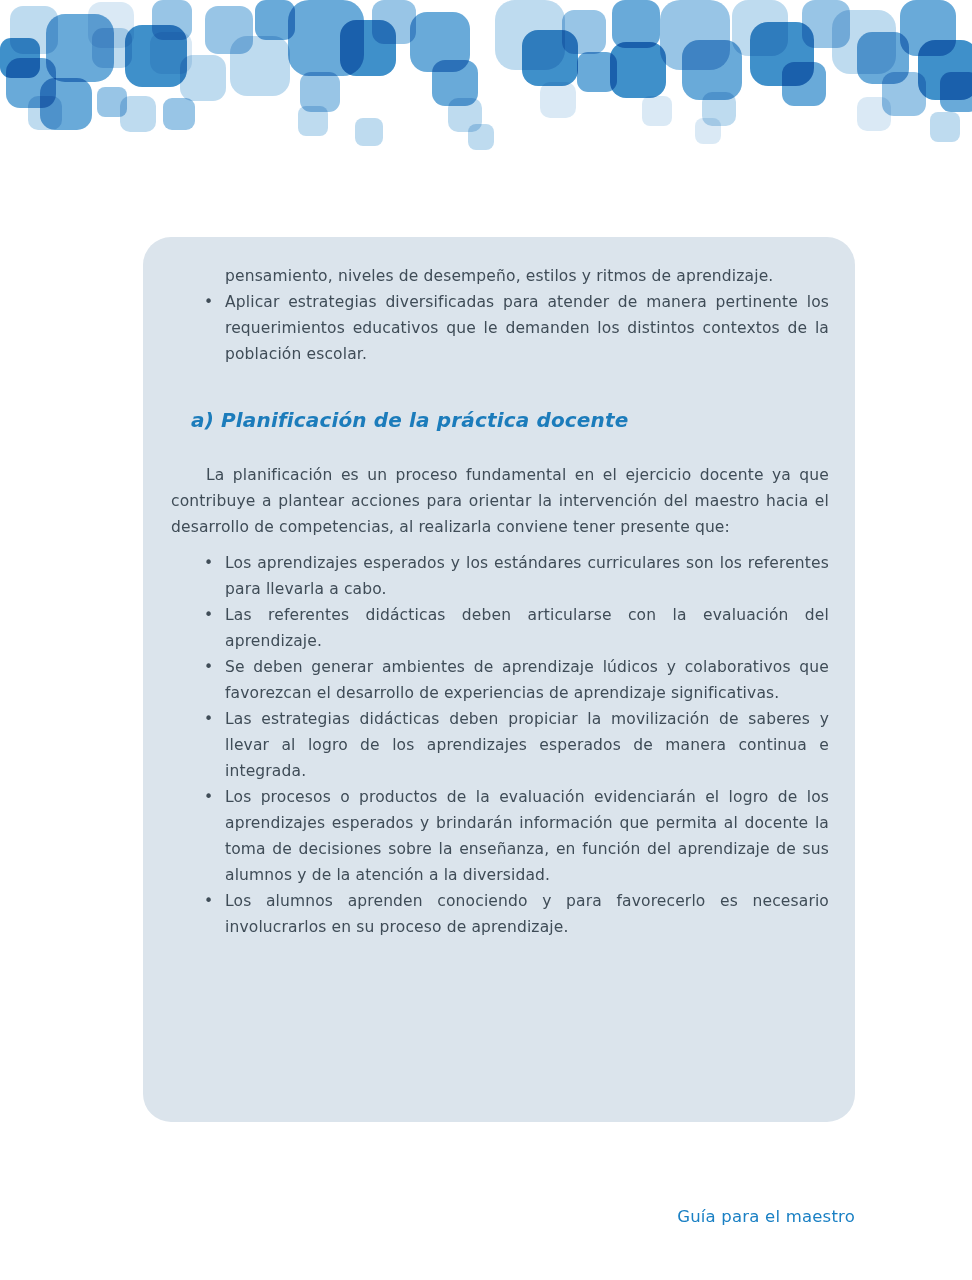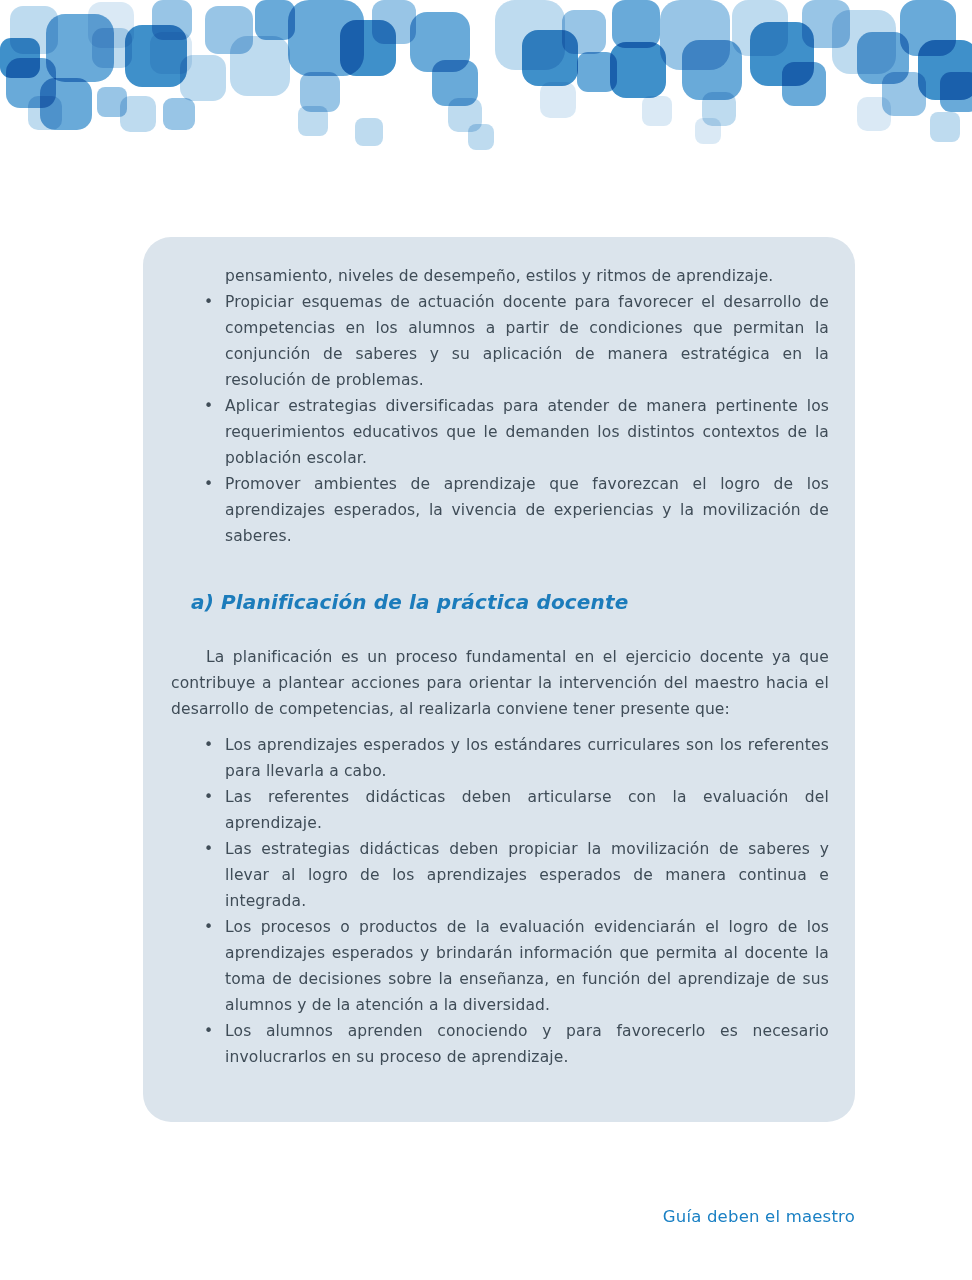--- a/index.html
+++ b/index.html
@@ -143,34 +143,33 @@
       <div class="sq" style="left: 882px; top: 72px; width: 44px; height: 44px; background: rgb(143, 192, 228); border-radius: 12px; opacity: 0.92;"></div>
       <div class="sq" style="left: 940px; top: 72px; width: 40px; height: 40px; background: rgb(92, 163, 214); border-radius: 11px; opacity: 0.92;"></div>
       <div class="sq" style="left: 930px; top: 112px; width: 30px; height: 30px; background: rgb(185, 216, 238); border-radius: 8px; opacity: 0.92;"></div>
       <div class="sq" style="left: 857px; top: 97px; width: 34px; height: 34px; background: rgb(215, 232, 245); border-radius: 10px; opacity: 0.92;"></div>
     </div>
 
   <section class="panel">
     <p class="cont-line">pensamiento, niveles de desempeño, estilos y ritmos de aprendizaje.</p>
 
     <ul class="bullets">
-      <li>Propiciar esquemas de actuación docente para favorecer el desarrollo de competencias en los alumnos a partir de condiciones que permitan la conjunción de saberes y su aplicación de manera estratégica en la resolución de problemas.</li>
       <li>Aplicar estrategias diversificadas para atender de manera pertinente los requerimientos educativos que le demanden los distintos contextos de la población escolar.</li>
-      <li>Promover ambientes de aprendizaje que favorezcan el logro de los aprendizajes esperados, la vivencia de experiencias y la movilización de saberes.</li>
     </ul>
 
     <h2 class="section-heading">a) Planificación de la práctica docente</h2>
 
     <p class="paragraph">La planificación es un proceso fundamental en el ejercicio docente ya que contribuye a plantear acciones para orientar la intervención del maestro hacia el desarrollo de competencias, al realizarla conviene tener presente que:</p>
 
     <ul class="bullets second">
       <li>Los aprendizajes esperados y los estándares curriculares son los referentes para llevarla a cabo.</li>
       <li>Las referentes didácticas deben articularse con la evaluación del aprendizaje.</li>
+      <li>Se deben generar ambientes de aprendizaje lúdicos y colaborativos que favorezcan el desarrollo de experiencias de aprendizaje significativas.</li>
       <li>Las estrategias didácticas deben propiciar la movilización de saberes y llevar al logro de los aprendizajes esperados de manera continua e integrada.</li>
       <li>Los procesos o productos de la evaluación evidenciarán el logro de los aprendizajes esperados y brindarán información que permita al docente la toma de decisiones sobre la enseñanza, en función del aprendizaje de sus alumnos y de la atención a la diversidad.</li>
       <li>Los alumnos aprenden conociendo y para favorecerlo es necesario involucrarlos en su proceso de aprendizaje.</li>
     </ul>
 
   </section>
 
-  <div class="footer">Guía deben el maestro</div>
+  <div class="footer">Guía para el maestro</div>
 
 </div>
 
 </body></html>

